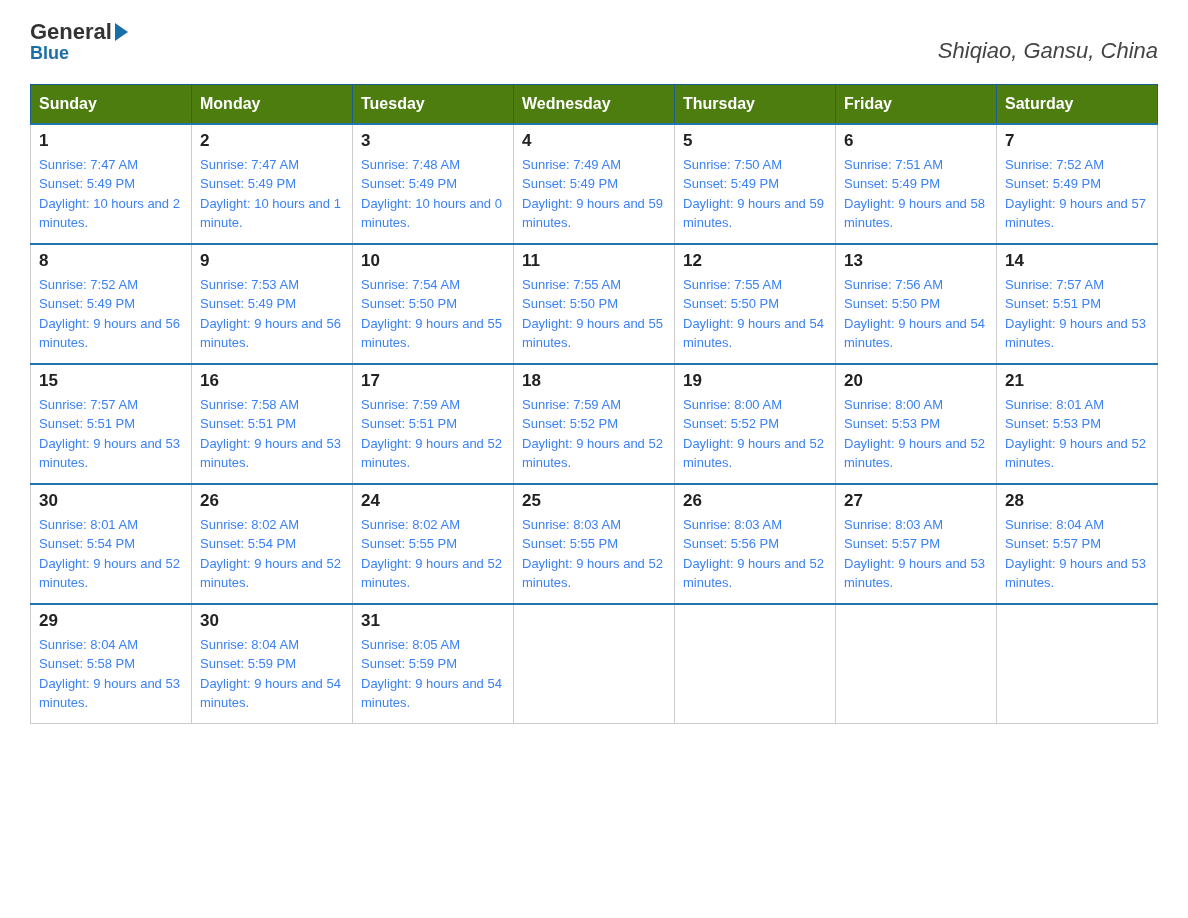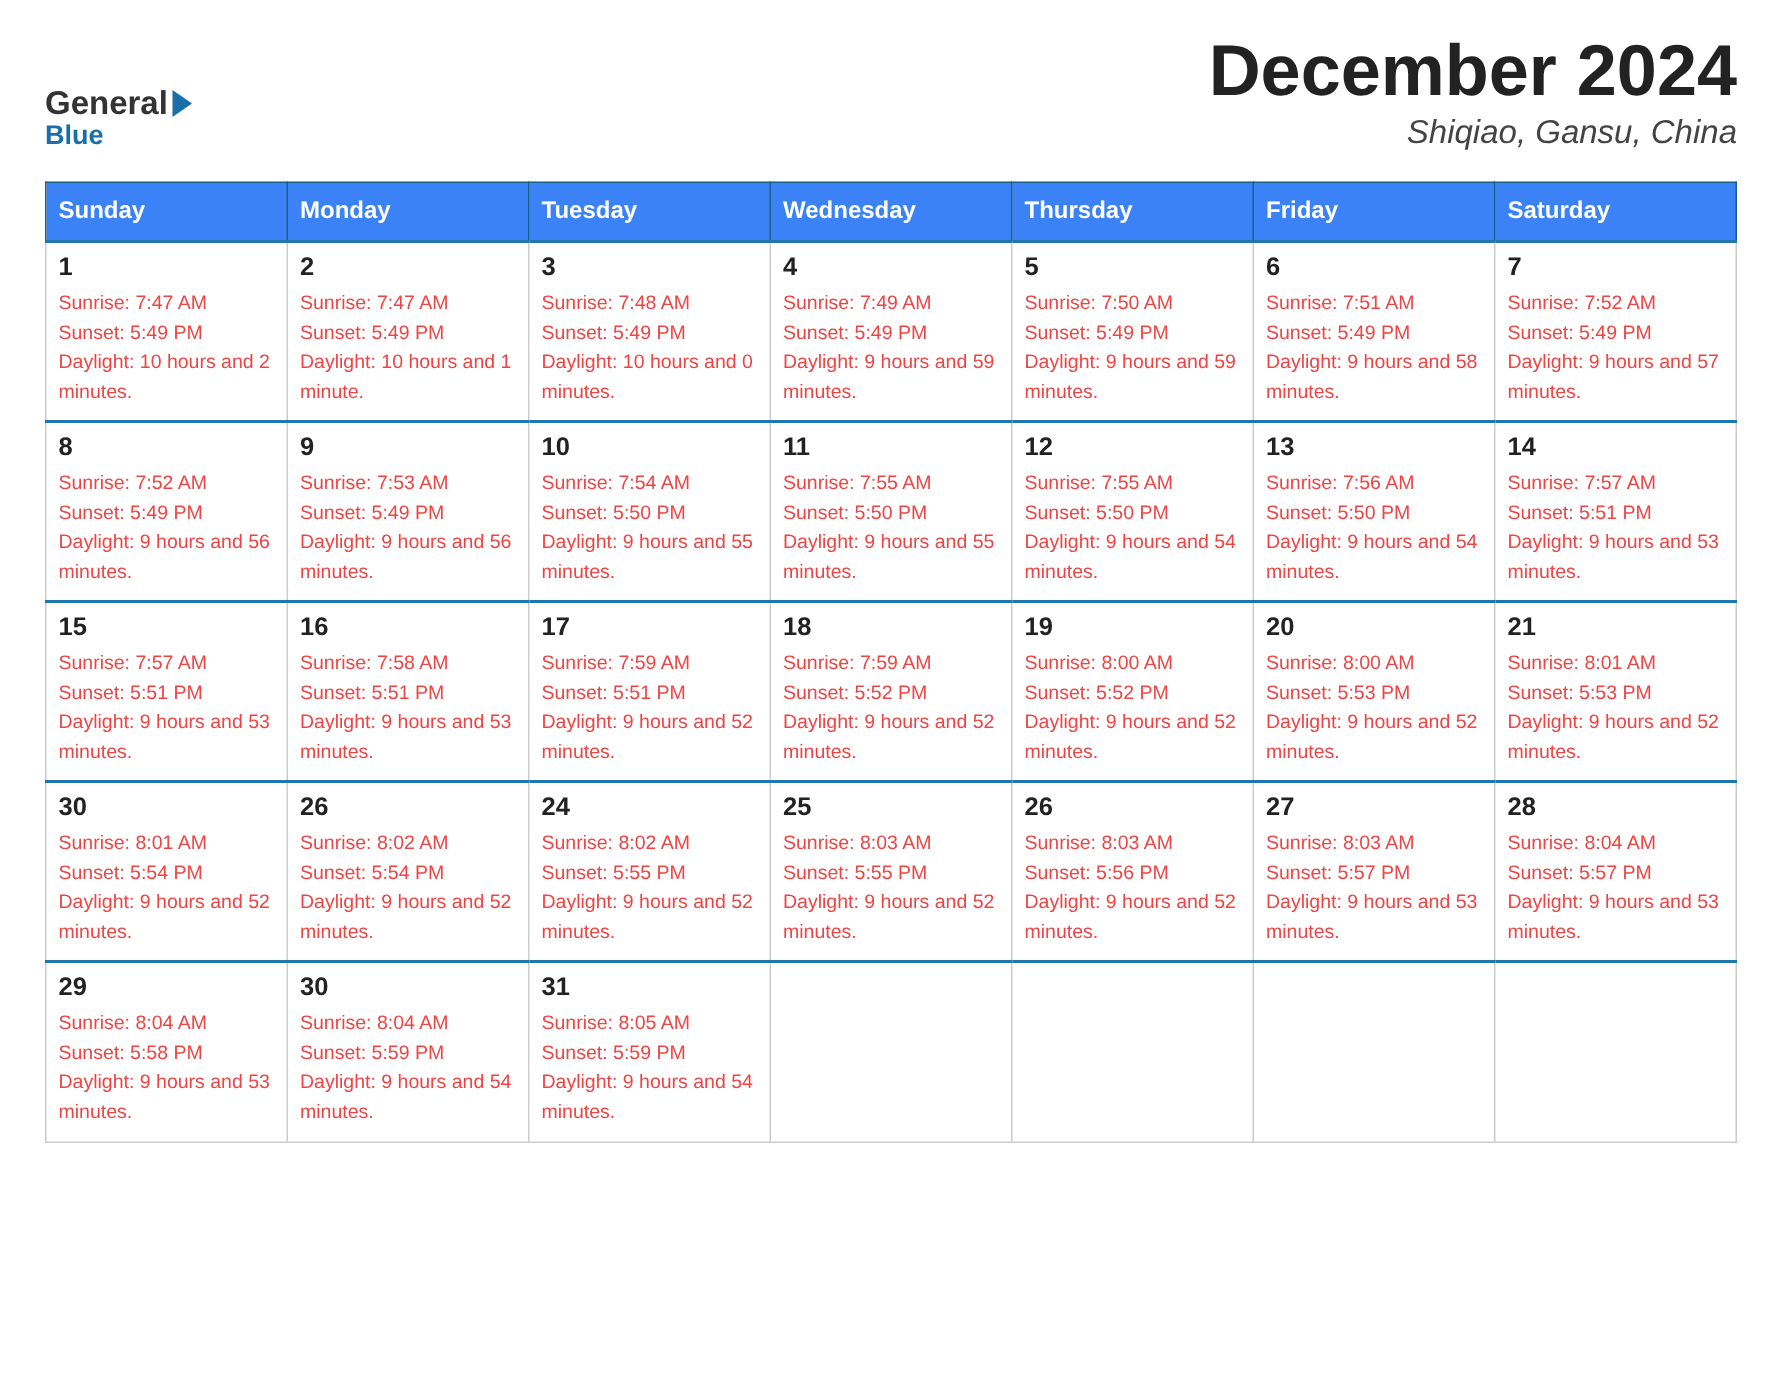--- a/index.html
+++ b/index.html
@@ -44,21 +44,21 @@
       font-weight: normal;
       color: #444;
       font-style: italic;
     }
     .calendar {
       width: 100%;
       border-collapse: collapse;
       border: 1px solid #aaa;
     }
     .calendar th {
-      background: #3b82f6;
+      background: #4d7c0f;
       color: #fff;
       font-size: 16px;
       font-weight: bold;
       padding: 10px 8px;
       text-align: left;
       border: 1px solid #1a5e8a;
     }
     .calendar td {
       vertical-align: top;
       border: 1px solid #ccc;
@@ -69,21 +69,21 @@
     }
     .day-number {
       font-size: 17px;
       font-weight: bold;
       color: #222;
       display: block;
       margin-bottom: 4px;
     }
     .day-info {
       font-size: 13px;
-      color: #ef4444;
+      color: #3b82f6;
       line-height: 1.5;
     }
     .empty-cell {
       background: #fff;
     }
     .calendar tr td {
       border-top: 2px solid #2176ae;
     }
     .calendar tr td:first-child {
       border-left: 1px solid #ccc;
@@ -94,21 +94,20 @@
 
 <div class="header">
   <div class="logo">
     <div style="line-height:1.1">
       <span class="logo-text-general">General</span><span style="display:inline-block;width:0;height:0;border-left:13px solid #1a6fa8;border-top:9px solid transparent;border-bottom:9px solid transparent;margin-left:3px;vertical-align:middle;margin-top:-6px;"></span>
       <br>
       <span class="logo-text-blue">Blue</span>
     </div>
   </div>
   <div class="title-block">
-    <h1>December 2024</h1>
     <h2>Shiqiao, Gansu, China</h2>
   </div>
 </div>
 
 <table class="calendar">
   <thead>
     <tr>
 
     <th>Sunday</th>
         <th>Monday</th>

